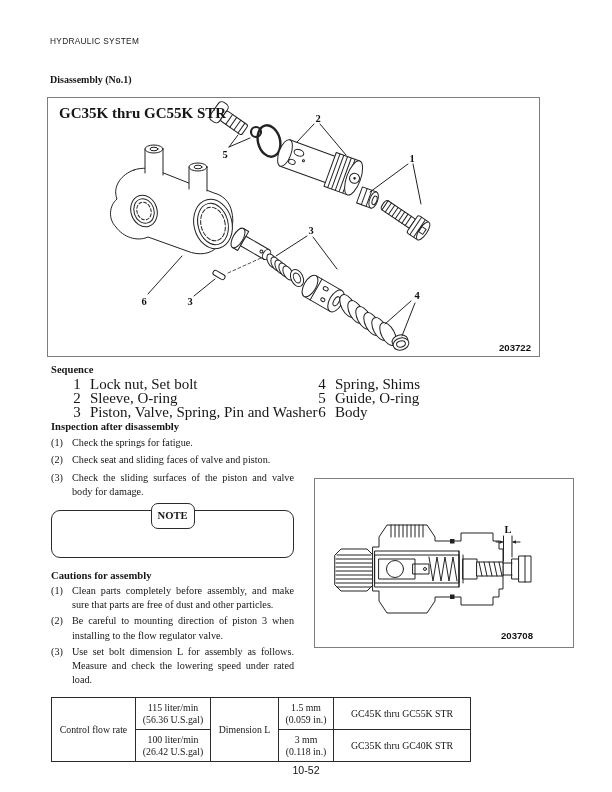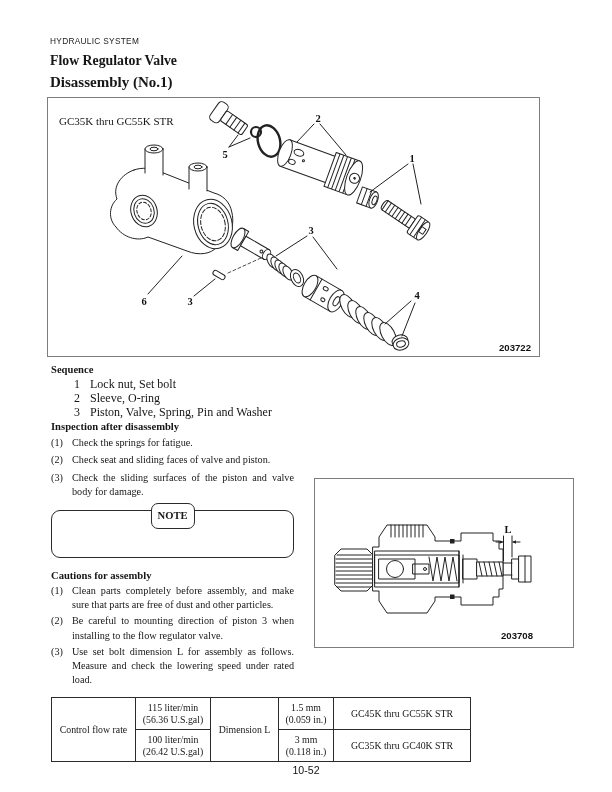--- a/index.html
+++ b/index.html
@@ -2,36 +2,36 @@
 <html><head>
 <meta charset="utf-8">
 <style>
   html,body{margin:0;padding:0;background:#e8e8e8;}
   .page{position:relative;width:612px;height:792px;background:#ffffff;margin:0 auto;
         font-family:"Liberation Serif",serif;color:#161616;overflow:hidden;}
   .abs{position:absolute;}
   .sans{font-family:"Liberation Sans",sans-serif;}
   .doc-header{left:50px;top:36px;font-size:8.3px;letter-spacing:.3px;color:#222;}
   .doc-title{left:50px;top:53px;font-size:13.8px;font-weight:bold;}
-  .doc-subtitle{left:50px;top:74px;font-size:15px;font-weight:bold;}
+  .doc-subtitle{left:50px;top:74px;font-size:10px;font-weight:bold;}
   .figbox{border:1px solid #7d7d7d;background:#fff;}
   .fig1{left:47px;top:97px;width:491px;height:258px;}
   .fig2{left:314px;top:478px;width:258px;height:168px;}
-  .fig-label{left:11px;top:17px;font-size:11px;font-weight:normal;}
+  .fig-label{left:11px;top:7px;font-size:15px;font-weight:bold;}
   .fig-num{font-family:"Liberation Sans",sans-serif;font-size:9.6px;font-weight:bold;color:#111;}
   .fig1-num{right:8px;bottom:3px;}
   .fig2-num{right:40px;bottom:6px;}
   svg{position:absolute;left:0;top:0;}
   svg text.callout{font-family:"Liberation Serif",serif;font-size:10.5px;font-weight:bold;fill:#111;stroke:none;text-anchor:middle;}
   .h{font-size:10.6px;font-weight:bold;line-height:13px;}
   .seq{left:51px;top:363px;width:500px;}
   .seq-col{position:absolute;top:14px;}
   .seq-col-left{left:22px;}
   .seq-col-right{left:267px;}
-  .seq-row{line-height:14px;font-size:12px;white-space:nowrap;}
+  .seq-row{line-height:14px;font-size:15px;white-space:nowrap;}
   .seq-num{display:inline-block;width:8px;text-align:center;}
   .seq-label{margin-left:9px;}
   .col-text{width:243px;font-size:10.2px;line-height:14.4px;}
   .numitem{display:flex;align-items:flex-start;margin-bottom:3px;}
   .numitem.tight{margin-bottom:1.5px;}
   .nmark{width:21px;flex:none;}
   .ntext{flex:1;text-align:justify;}
   .inspection-h{left:51px;top:420px;}
   .inspection-items{left:51px;top:436px;}
   .note-box{left:51px;top:510px;width:241px;height:46px;border:1px solid #2b2b2b;border-radius:9px;background:#fff;}
@@ -45,21 +45,20 @@
            font-size:9.8px;line-height:11.6px;padding:1px 2px;}
   .spec tr{height:32px;}
   .page-num{left:0;top:764px;width:612px;text-align:center;font-size:10.6px;color:#111;}
 </style>
 </head>
 <body>
 
 <div class="page">
 
   <div class="abs doc-header sans">HYDRAULIC SYSTEM</div>
-  <div class="abs doc-title">Flow Regulator Valve</div>
   <div class="abs doc-subtitle">Disassembly (No.1)</div>
 
   <div class="abs figbox fig1">
     <svg width="489" height="256" viewBox="0 0 489 256">
       <g stroke="#222" fill="none" stroke-width="1" stroke-linecap="round" stroke-linejoin="round">
 
         <g>
           <path d="M 86 72 C 74 76 64 88 69 101 C 61 108 60 121 68 129 C 75 139 89 144 100 139 L 139 153 C 151 158 163 156 169 149 C 181 143 187 129 184 115 C 182 103 174 97 166 95 L 113 74 C 104 70 94 69 86 72 Z" fill="#fff"></path>
           <ellipse cx="165" cy="126" rx="19" ry="25" transform="rotate(-14 165 126)" fill="#fff"></ellipse>
           <ellipse cx="165" cy="126" rx="15" ry="21" transform="rotate(-14 165 126)"></ellipse>
@@ -185,20 +184,25 @@
     <span class="abs fig-label">GC35K thru GC55K STR</span>
     <span class="abs fig-num fig1-num">203722</span>
   </div>
 
   <div class="abs seq">
     <div class="h">Sequence</div>
     <div class="seq-col seq-col-left">
       <div class="seq-row"><span class="seq-num">1</span><span class="seq-label">Lock nut, Set bolt</span></div>
       <div class="seq-row"><span class="seq-num">2</span><span class="seq-label">Sleeve, O-ring</span></div>
       <div class="seq-row"><span class="seq-num">3</span><span class="seq-label">Piston, Valve, Spring, Pin and Washer</span></div>
+    </div>
+    <div class="seq-col seq-col-right">
+      <div class="seq-row"><span class="seq-num">4</span><span class="seq-label">Spring, Shims</span></div>
+      <div class="seq-row"><span class="seq-num">5</span><span class="seq-label">Guide, O-ring</span></div>
+      <div class="seq-row"><span class="seq-num">6</span><span class="seq-label">Body</span></div>
     </div>
   </div>
 
   <div class="abs h inspection-h">Inspection after disassembly</div>
   <div class="abs col-text inspection-items">
     <div class="numitem">
         <span class="nmark">(1)</span>
         <div class="ntext">Check the springs for fatigue.</div>
       </div>
     <div class="numitem">

